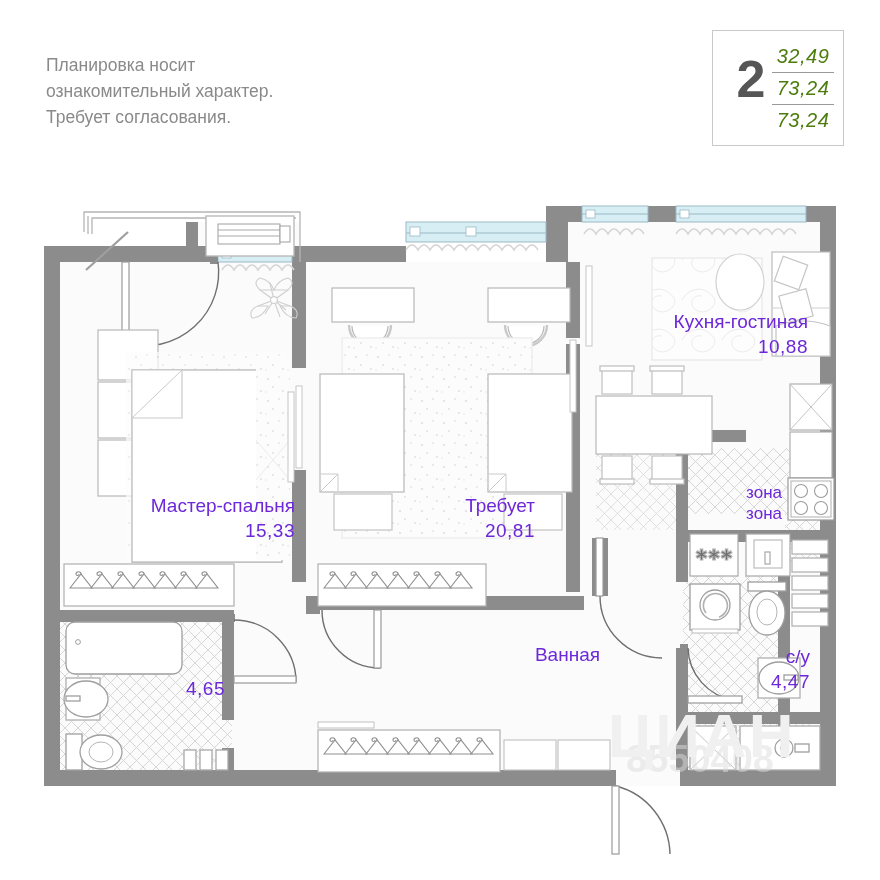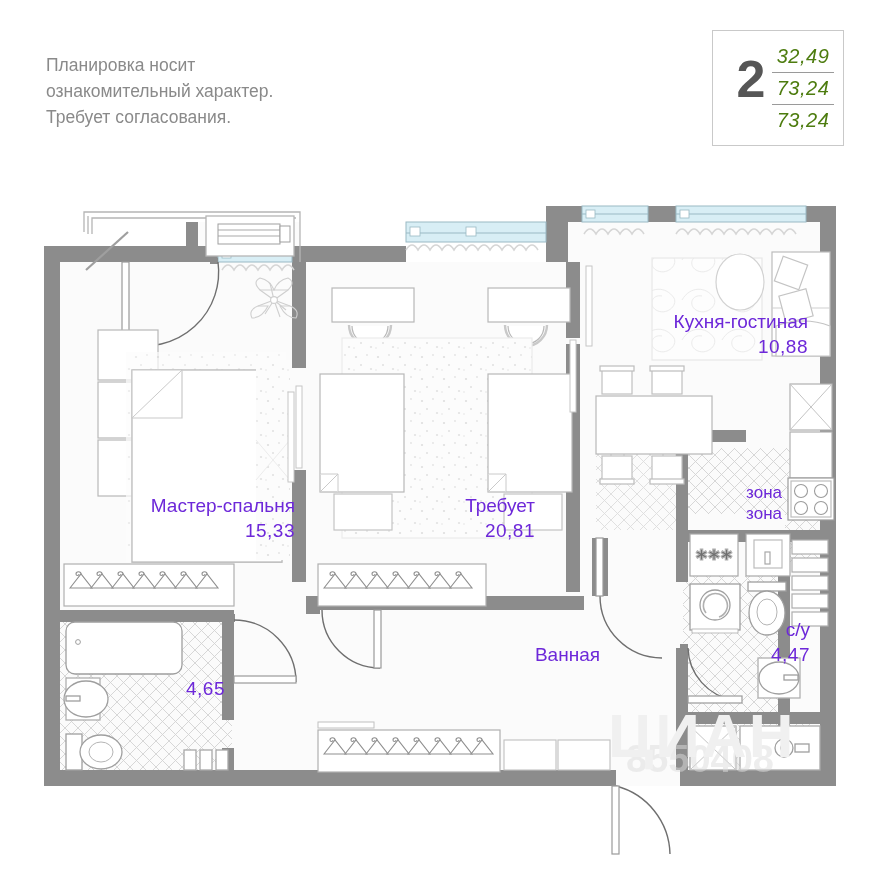--- a/index.html
+++ b/index.html
@@ -448,20 +448,20 @@
   </div>
 
   <div class="lbl" style="left:420px;top:643px;width:180px;">
     <div class="nm">Ванная</div>
   </div>
 
   <div class="lbl" style="left:75px;top:676px;width:150px;">
     <div class="ar">4,65</div>
   </div>
 
-  <div class="lbl" style="left:700px;top:618px;width:110px;">
+  <div class="lbl" style="left:700px;top:645px;width:110px;">
     <div class="nm">с/у</div>
     <div class="ar">4,47</div>
   </div>
 
   <div class="wm" style="left:608px;top:700px;">ЦИАН</div>
 
 </div>
 
 </body></html>

